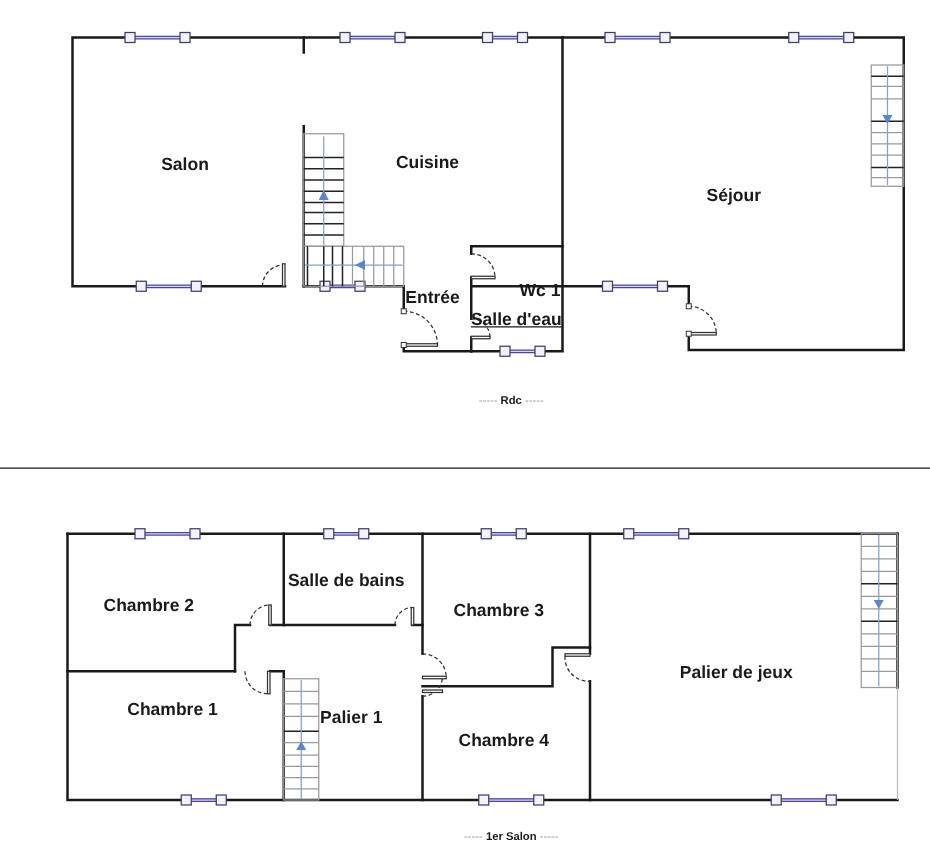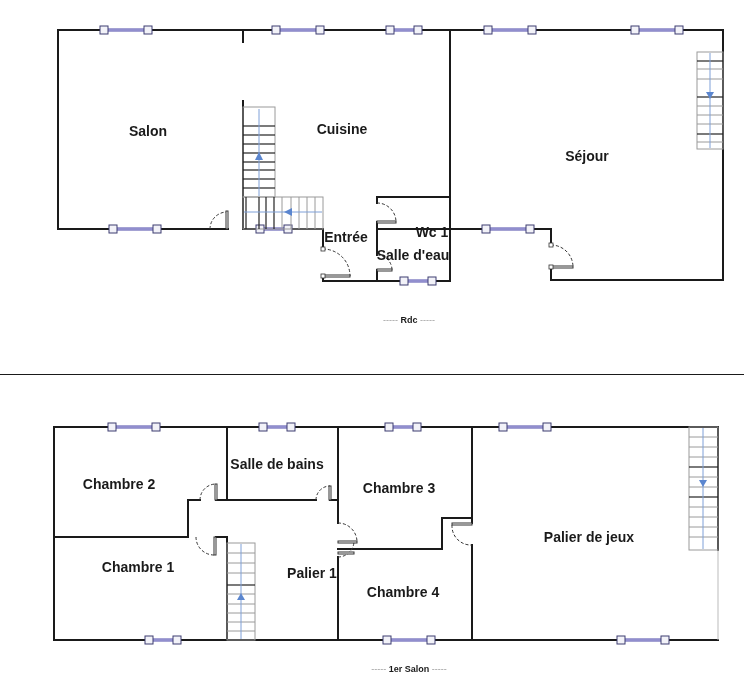--- a/index.html
+++ b/index.html
@@ -228,33 +228,33 @@
   </g>
 </svg>
 
 <div class="divider"></div>
 
 <div class="label" style="left:148px; top:131px;">Salon</div>
 <div class="label" style="left:342px; top:129px;">Cuisine</div>
 <div class="label" style="left:587px; top:128px;margin-top:28px;">Séjour</div>
 <div class="label" style="left:432px; top:216px;margin-top:16px;">Wc 1</div>
 <div class="label" style="left:346px; top:237px;">Entrée</div>
-<div class="label" style="left:413px; top:255px;">Salle d'eau</div>
+<div class="label" style="left:413px; top:255px;text-decoration:underline;">Salle d'eau</div>
 
 <div class="caption" style="left:409px; top:320px;">
   <span class="dash">-----</span>
   <span>Rdc</span>
   <span class="dash">-----</span>
 </div>
 
 <div class="label" style="left:119px; top:484px;">Chambre 2</div>
 <div class="label" style="left:277px; top:464px;">Salle de bains</div>
 <div class="label" style="left:399px; top:488px;">Chambre 3</div>
 <div class="label" style="left:589px; top:537px;">Palier de jeux</div>
-<div class="label" style="left:296px; top:573px;padding-left:32px;">Palier 1</div>
+<div class="label" style="left:281px; top:573px;">Palier 1</div>
 <div class="label" style="left:138px; top:567px;">Chambre 1</div>
 <div class="label" style="left:403px; top:592px;">Chambre 4</div>
 
 <div class="caption" style="left:409px; top:669px;">
   <span class="dash">-----</span>
   <span>1er Salon</span>
   <span class="dash">-----</span>
 </div>
 
 </body></html>

